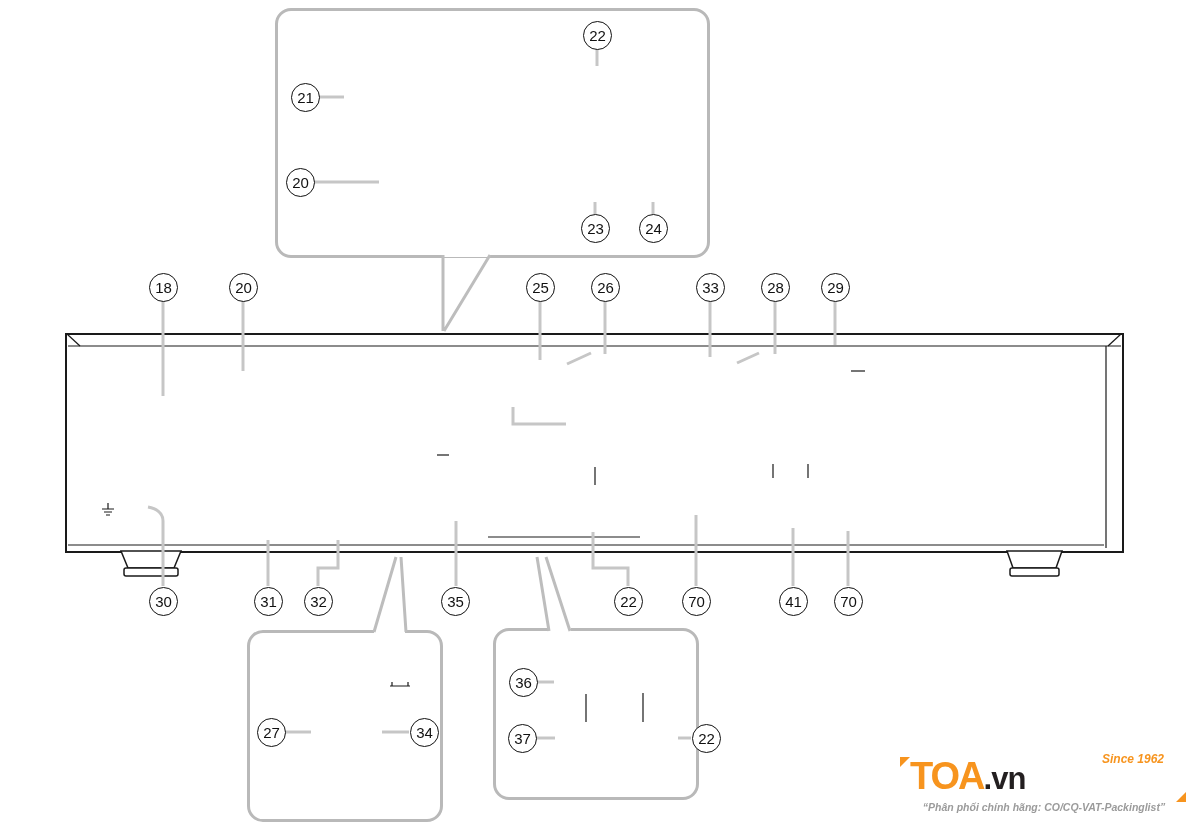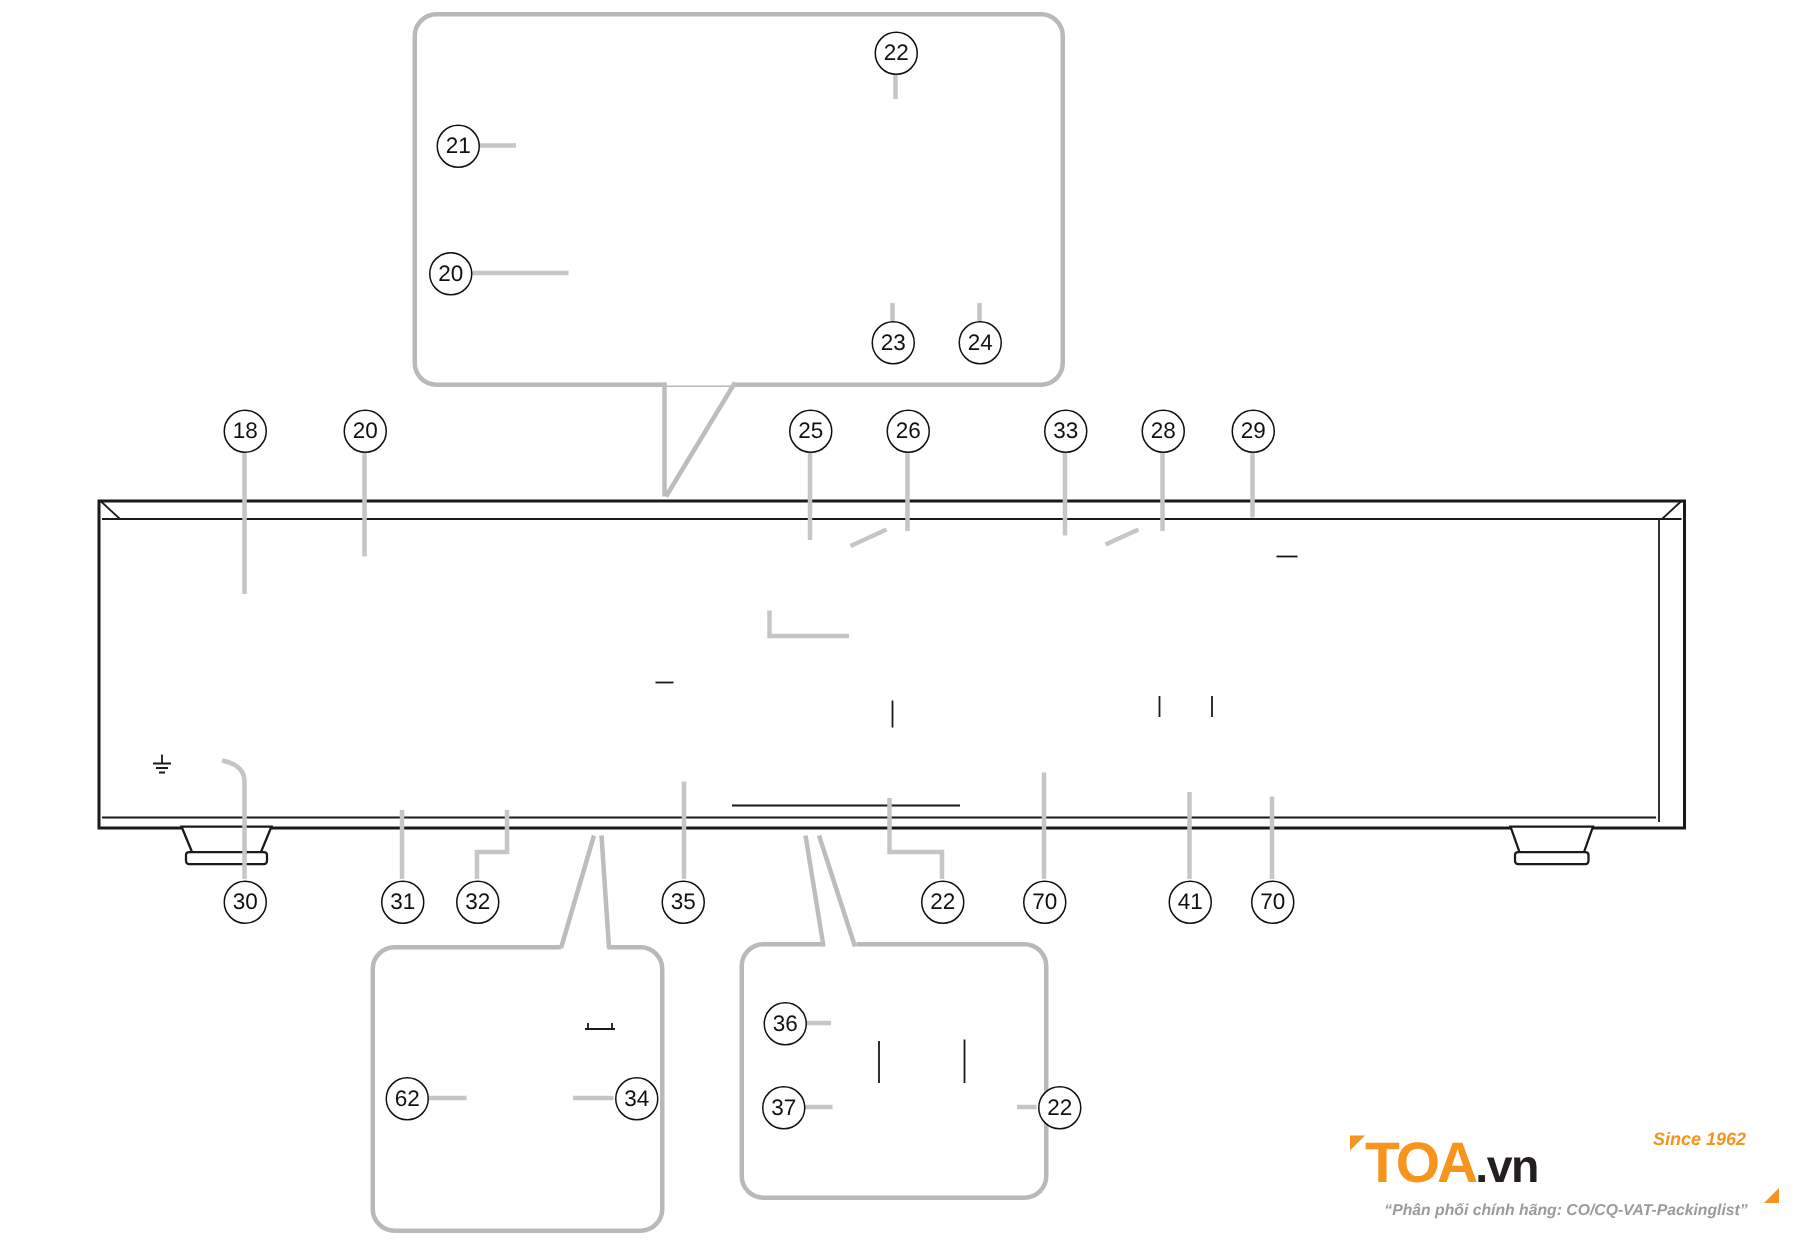--- a/index.html
+++ b/index.html
@@ -517,19 +517,19 @@
   <div class="co" style="left:761px;top:273px;">28</div>
   <div class="co" style="left:821px;top:273px;">29</div>
   <div class="co" style="left:149px;top:587px;">30</div>
   <div class="co" style="left:254px;top:587px;">31</div>
   <div class="co" style="left:304px;top:587px;">32</div>
   <div class="co" style="left:441px;top:587px;">35</div>
   <div class="co" style="left:614px;top:587px;">22</div>
   <div class="co" style="left:682px;top:587px;">70</div>
   <div class="co" style="left:779px;top:587px;">41</div>
   <div class="co" style="left:834px;top:587px;">70</div>
-  <div class="co" style="left:257px;top:718px;">62</div>
+  <div class="co" style="left:257px;top:718px;">27</div>
   <div class="co" style="left:410px;top:718px;">34</div>
   <div class="co" style="left:509px;top:668px;">36</div>
   <div class="co" style="left:508px;top:724px;">37</div>
   <div class="co" style="left:692px;top:724px;">22</div>
 
 </div>
 
 </body></html>

